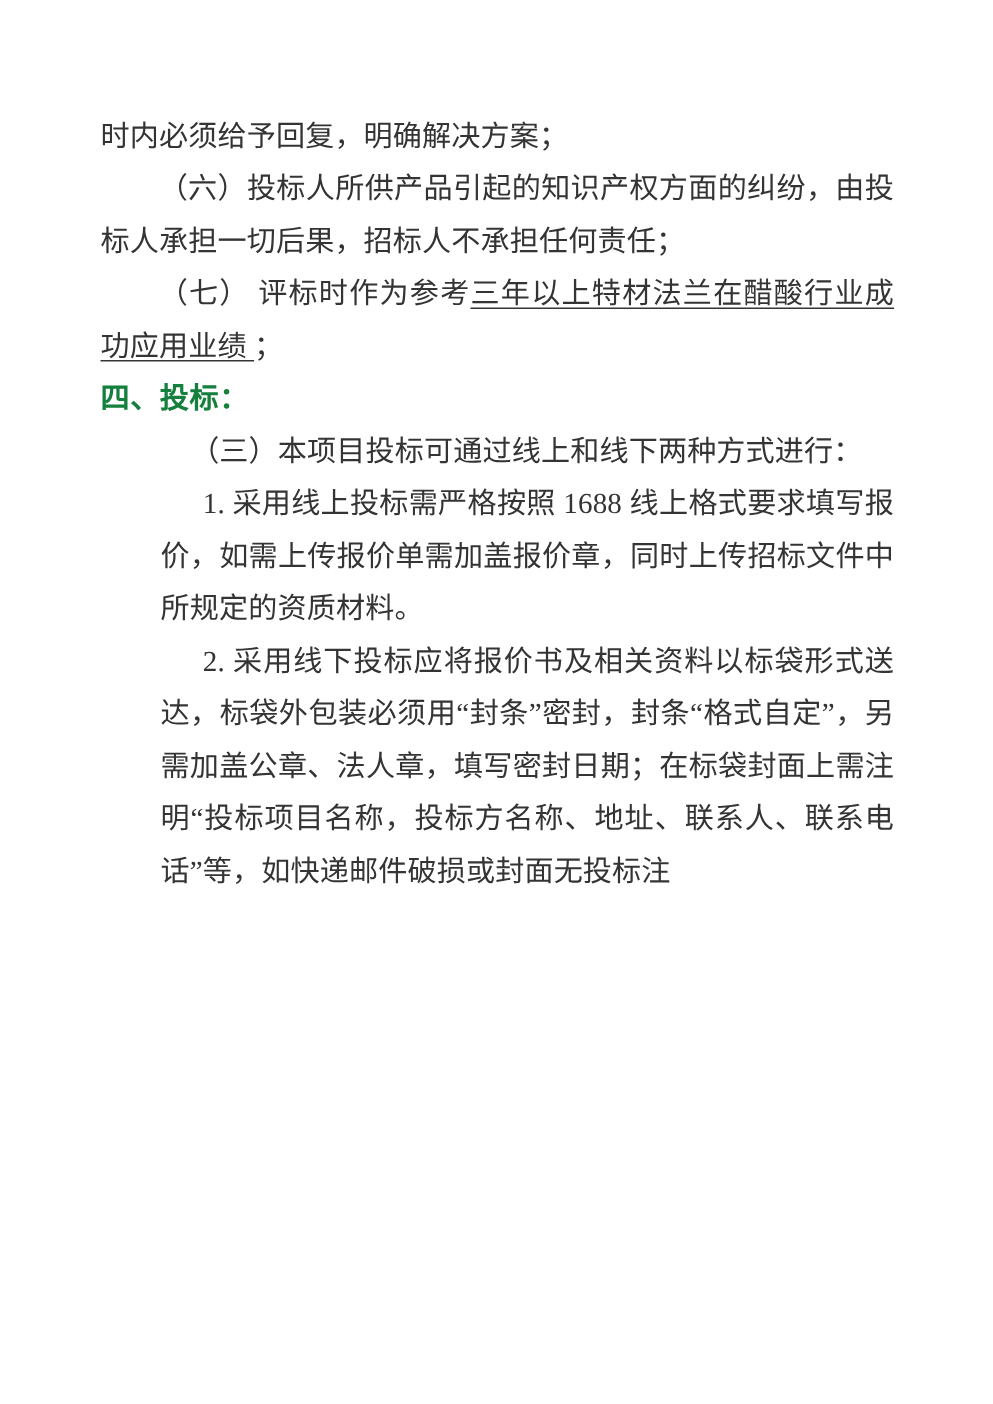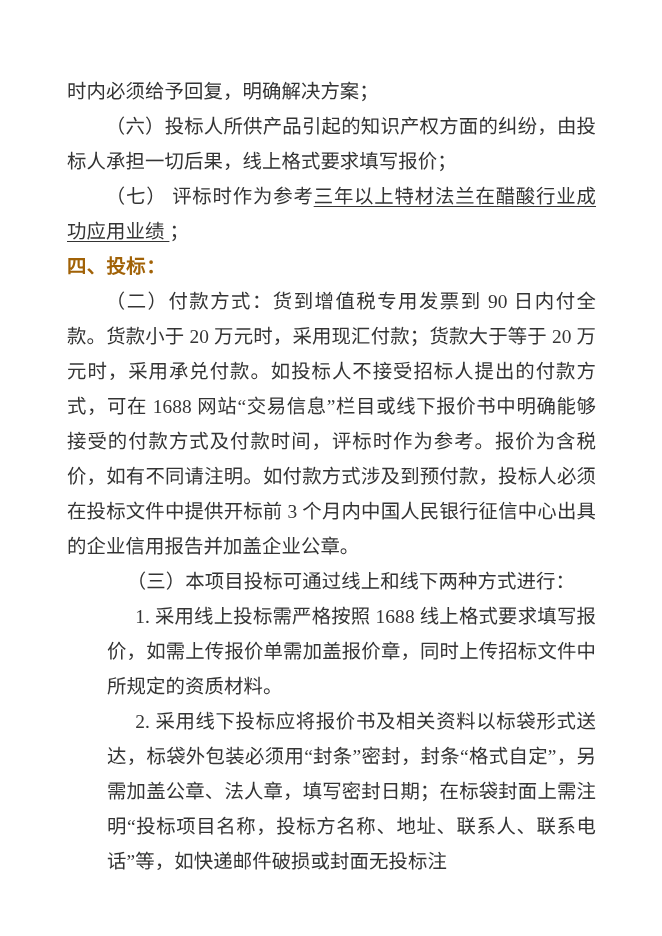--- a/index.html
+++ b/index.html
@@ -48,48 +48,47 @@
     text-indent: 2em;
   }
   
   .para.indent-sm {
     text-indent: 1.45em;
     margin-left: 40px;
   }
   .para.heading {
     font-weight: 700;
     text-indent: 0;
-    color: #a16207;
+    color: #15803d;
     letter-spacing: 0.4px;
   }
   .u {
     text-decoration: underline;
     text-underline-offset: 3px;
     text-decoration-thickness: 1px;
   }
   .para.last-line {
     text-align: center;
   }
 </style>
 </head>
 <body>
 
 <div class="page">
   <div class="doc-body">
 
     <p class="para flow">时内必须给予回复，明确解决方案；</p>
 
-    <p class="para indent">（六）投标人所供产品引起的知识产权方面的纠纷，由投标人承担一切后果，线上格式要求填写报价；</p>
+    <p class="para indent">（六）投标人所供产品引起的知识产权方面的纠纷，由投标人承担一切后果，招标人不承担任何责任；</p>
 
     <p class="para indent"><span>（七） 评标时作为参考</span><span class="u">三年以上特材法兰在醋酸行业成功应用业绩 </span><span>；</span></p>
 
     <p class="para heading">四、投标：</p>
 
 
-    <p class="para indent">（二）付款方式：货到增值税专用发票到 90 日内付全款。货款小于 20 万元时，采用现汇付款；货款大于等于 20 万元时，采用承兑付款。如投标人不接受招标人提出的付款方式，可在 1688 网站“交易信息”栏目或线下报价书中明确能够接受的付款方式及付款时间，评标时作为参考。报价为含税价，如有不同请注明。如付款方式涉及到预付款，投标人必须在投标文件中提供开标前 3 个月内中国人民银行征信中心出具的企业信用报告并加盖企业公章。</p>
 
     <p class="para indent last-line">（三）本项目投标可通过线上和线下两种方式进行：</p>
 
     <p class="para indent-sm">1. 采用线上投标需严格按照 1688 线上格式要求填写报价，如需上传报价单需加盖报价章，同时上传招标文件中所规定的资质材料。</p>
 
     <p class="para indent-sm">2. 采用线下投标应将报价书及相关资料以标袋形式送达，标袋外包装必须用“封条”密封，封条“格式自定”，另需加盖公章、法人章，填写密封日期；在标袋封面上需注明“投标项目名称，投标方名称、地址、联系人、联系电话”等，如快递邮件破损或封面无投标注</p>
 
   </div>
 </div>
 

